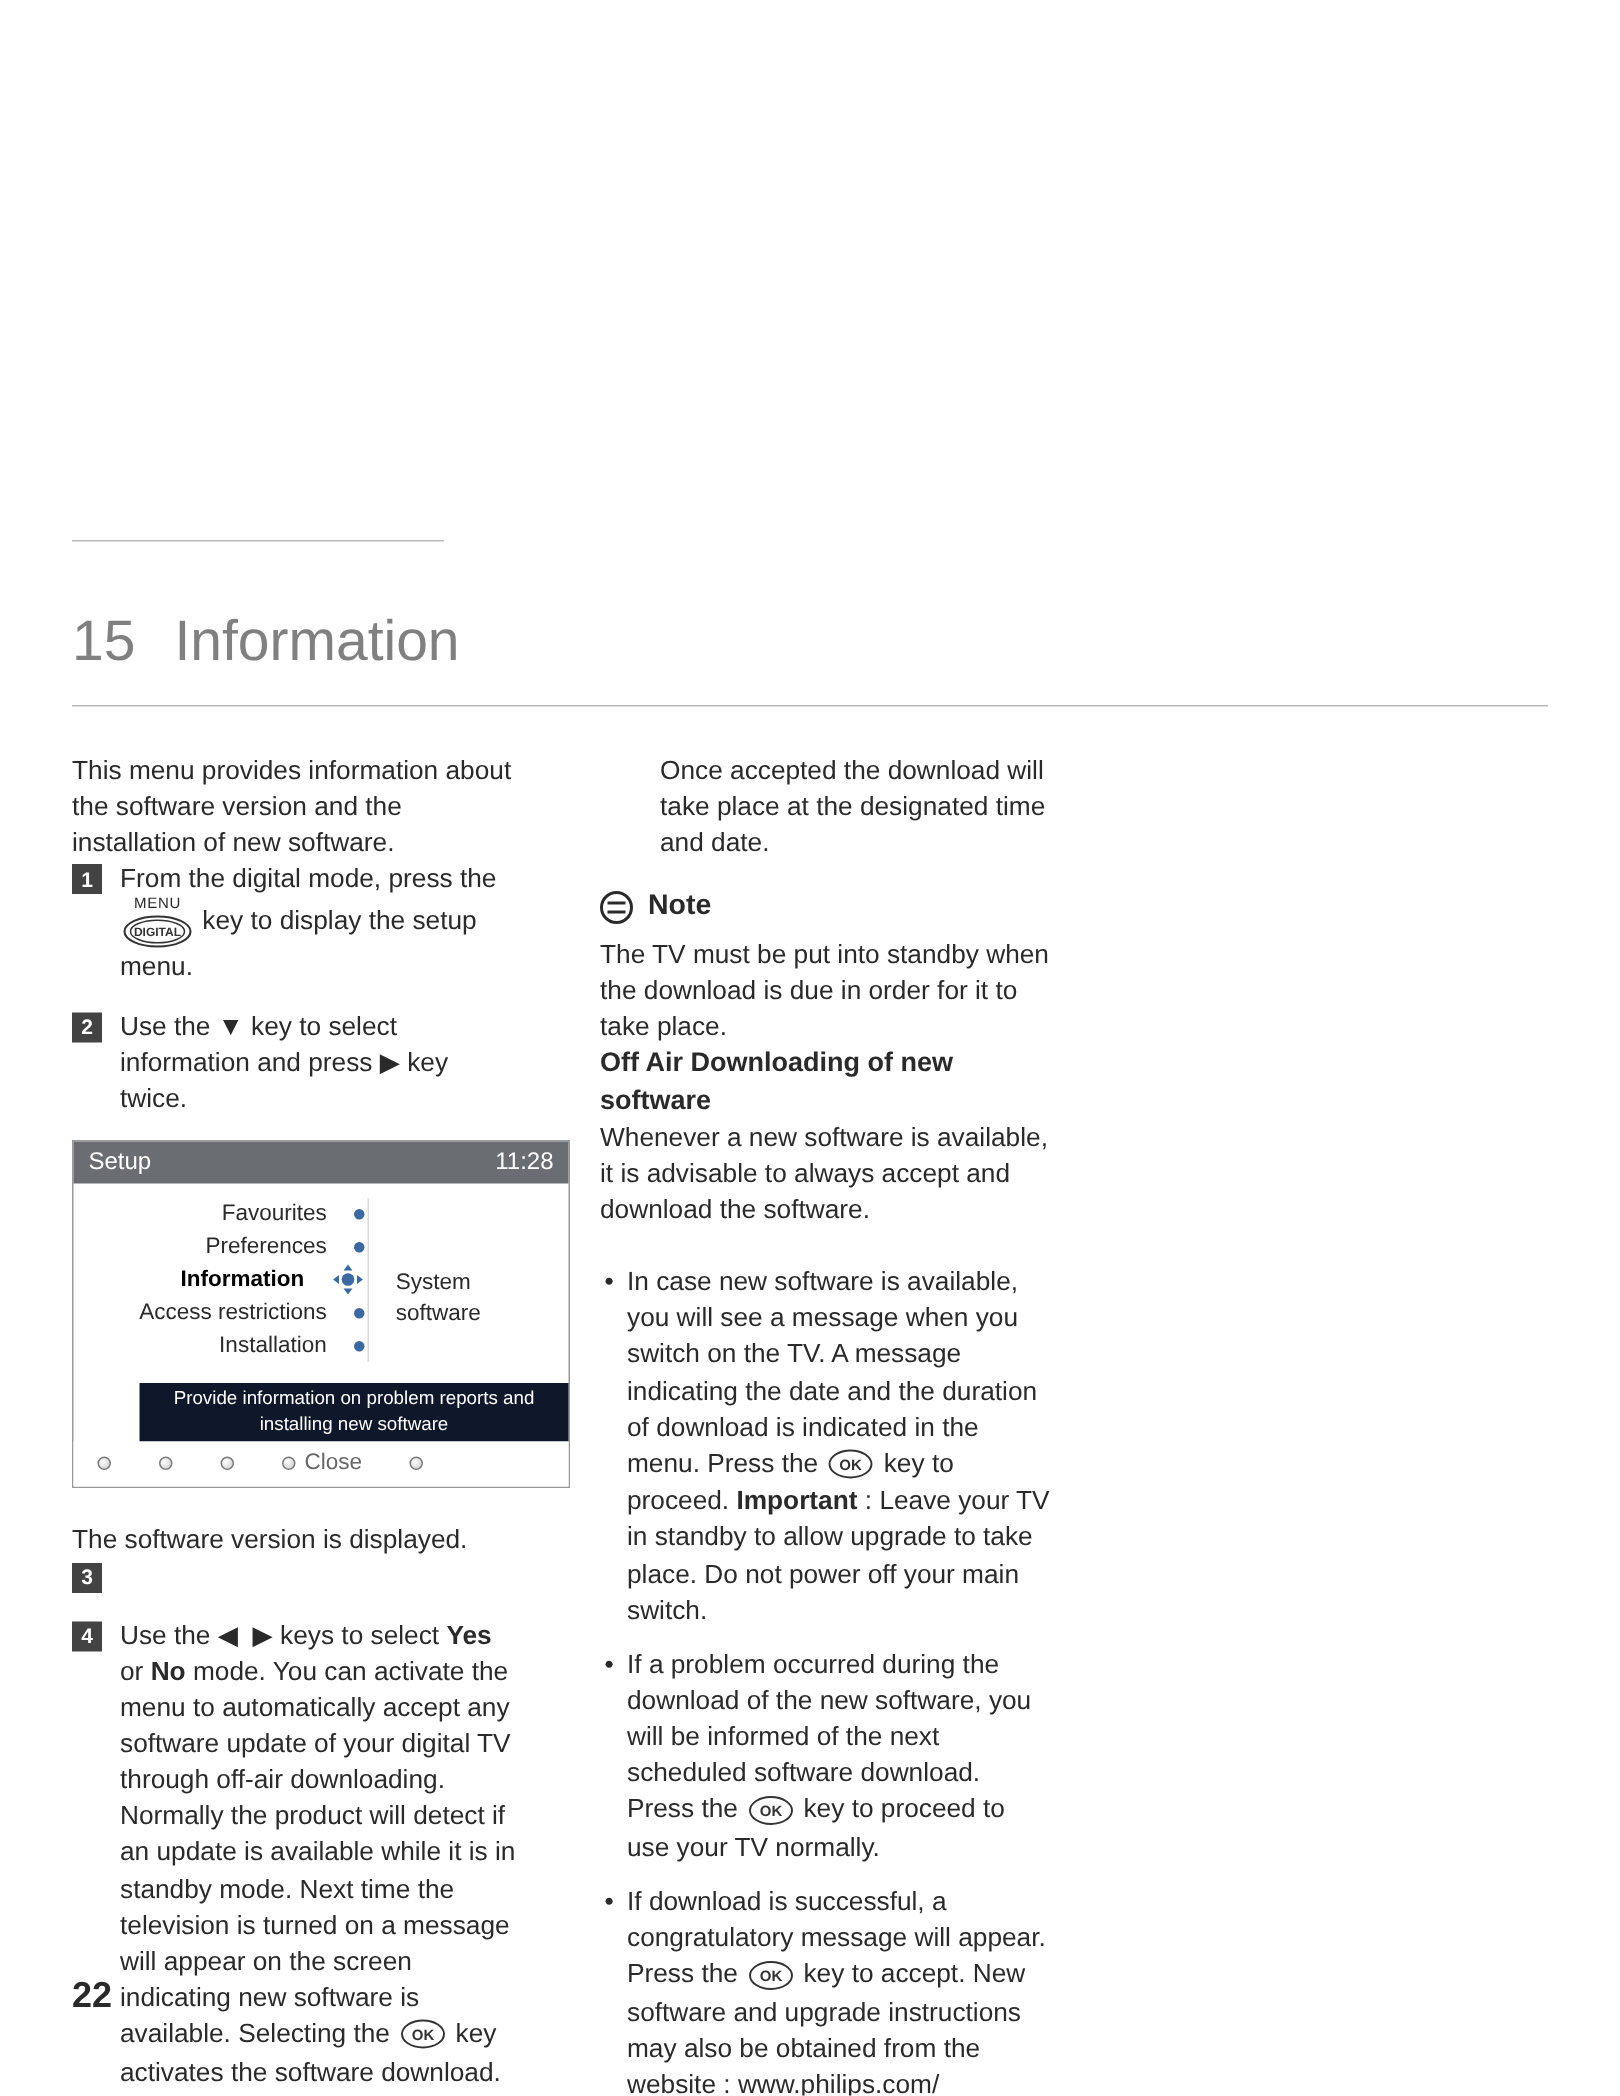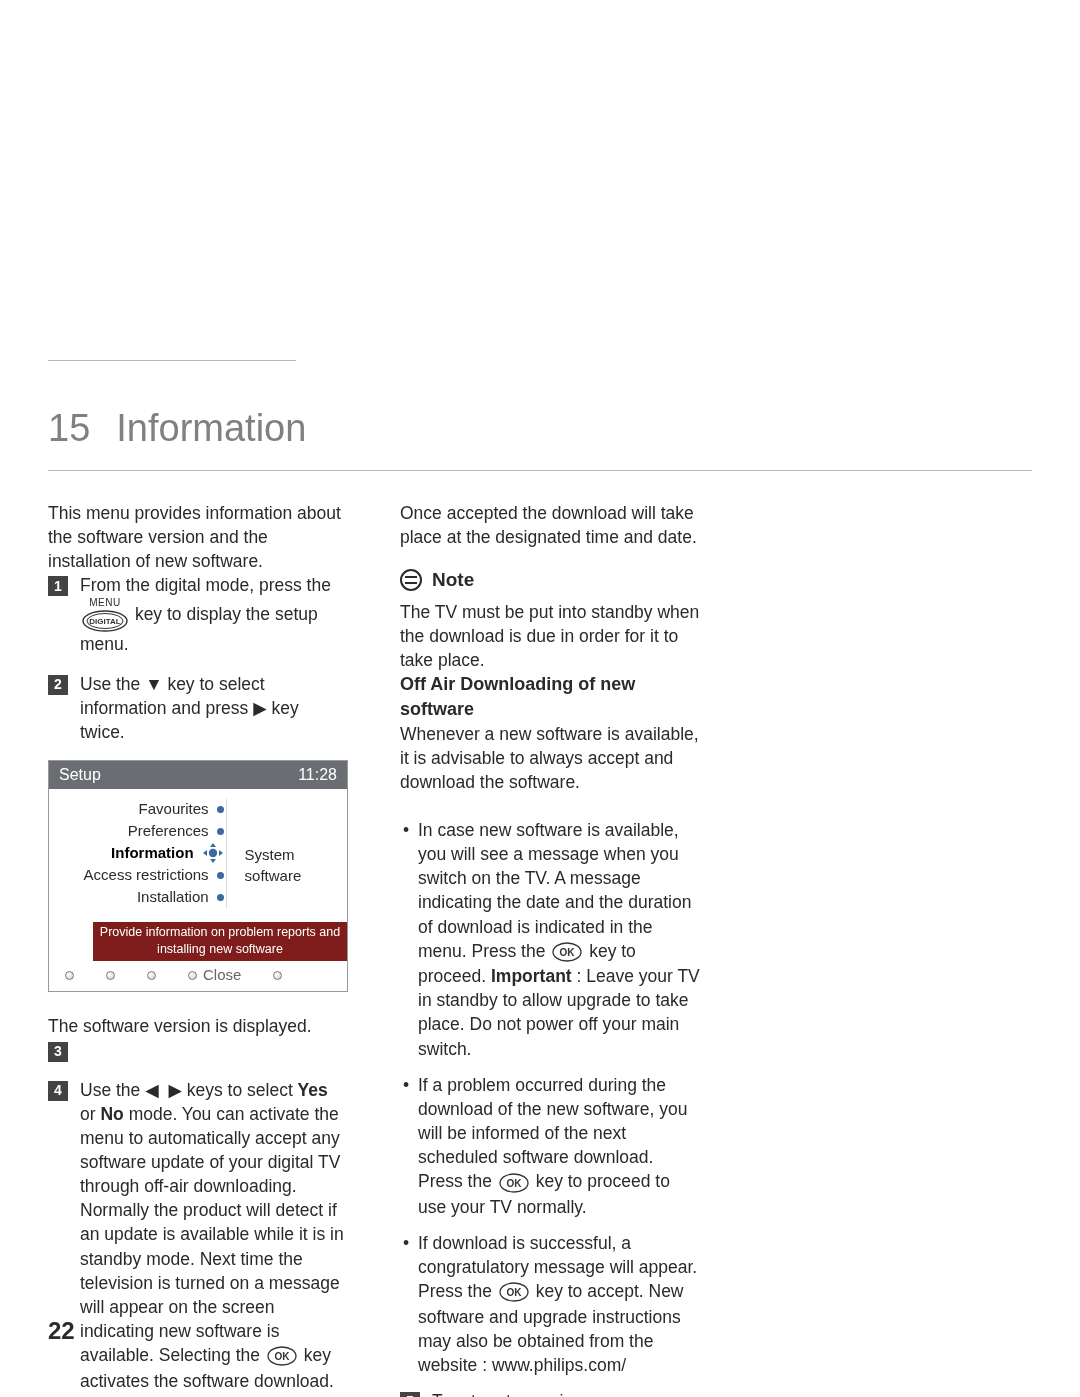--- a/index.html
+++ b/index.html
@@ -99,21 +99,21 @@
   
   .ok-key {
     display: inline-block;
     vertical-align: middle;
     margin: 0 2px;
   }
   .ok-key svg { vertical-align: -4px; }
 
   
   .osd {
-    width: 300px;
+    width: 332px;
     margin: 14px 0 22px 0;
     border: 1px solid #999;
     background: #fff;
     font-size: 15px;
   }
   .osd-header {
     display: flex;
     justify-content: space-between;
     background: #6a6d72;
     color: #fff;
@@ -129,40 +129,40 @@
     display: flex;
     flex-direction: column;
     align-items: flex-end;
     gap: 1px;
     padding-right: 2px;
     border-right: 1px solid #d9d9d9;
   }
   .osd-left .row {
     display: flex;
     align-items: center;
-    gap: 8px;
+    gap: 18px;
     height: 21px;
   }
   .osd-left .dot {
     width: 7px; height: 7px; border-radius: 50%; background: #3b6aa3;
     display: inline-block;
   }
   .osd-left .indicator {
     width: 22px; height: 22px; position: relative;
   }
   .osd-left .indicator svg { position: absolute; top: -1px; left: 0; }
   .osd-left .sel { font-weight: bold; color: #000; }
   .osd-right {
     flex: 1;
     padding-left: 18px;
     padding-top: 2px;
     margin-top: 44px;
   }
   .osd-hint {
-    background: #7f1d1d;
+    background: #0f172a;
     color: #fff;
     font-size: 12.5px;
     text-align: center;
     padding: 2px 2px;
     margin-left: 44px;
   }
   .osd-footer {
     background: #fff;
     padding: 4px 16px 6px 16px;
     display: flex;
@@ -325,21 +325,21 @@
                 <text x="15" y="13.7" text-anchor="middle" font-size="10" font-family="Arial" font-weight="bold" fill="#333">OK</text>
               </svg>
             </span><span> key activates the software download.</span>
           </p>
 
         </div>
       </div>
     </div>
 
     <div class="col">
-      <p style="margin-bottom:18px;">Once accepted the download will take place at the designated time and date.</p>
+      <p style="margin-bottom:18px;margin-left:40px;">Once accepted the download will take place at the designated time and date.</p>
 
       <div class="h2">
         <span class="note-icon">
           <svg width="22" height="22" viewBox="0 0 22 22">
             <circle cx="11" cy="11" r="10" fill="none" stroke="#2a2a2a" stroke-width="2"></circle>
             <line x1="5" y1="8" x2="17" y2="8" stroke="#2a2a2a" stroke-width="2"></line>
             <line x1="5" y1="14" x2="17" y2="14" stroke="#2a2a2a" stroke-width="2"></line>
           </svg>
         </span>
         <span>Note</span>

